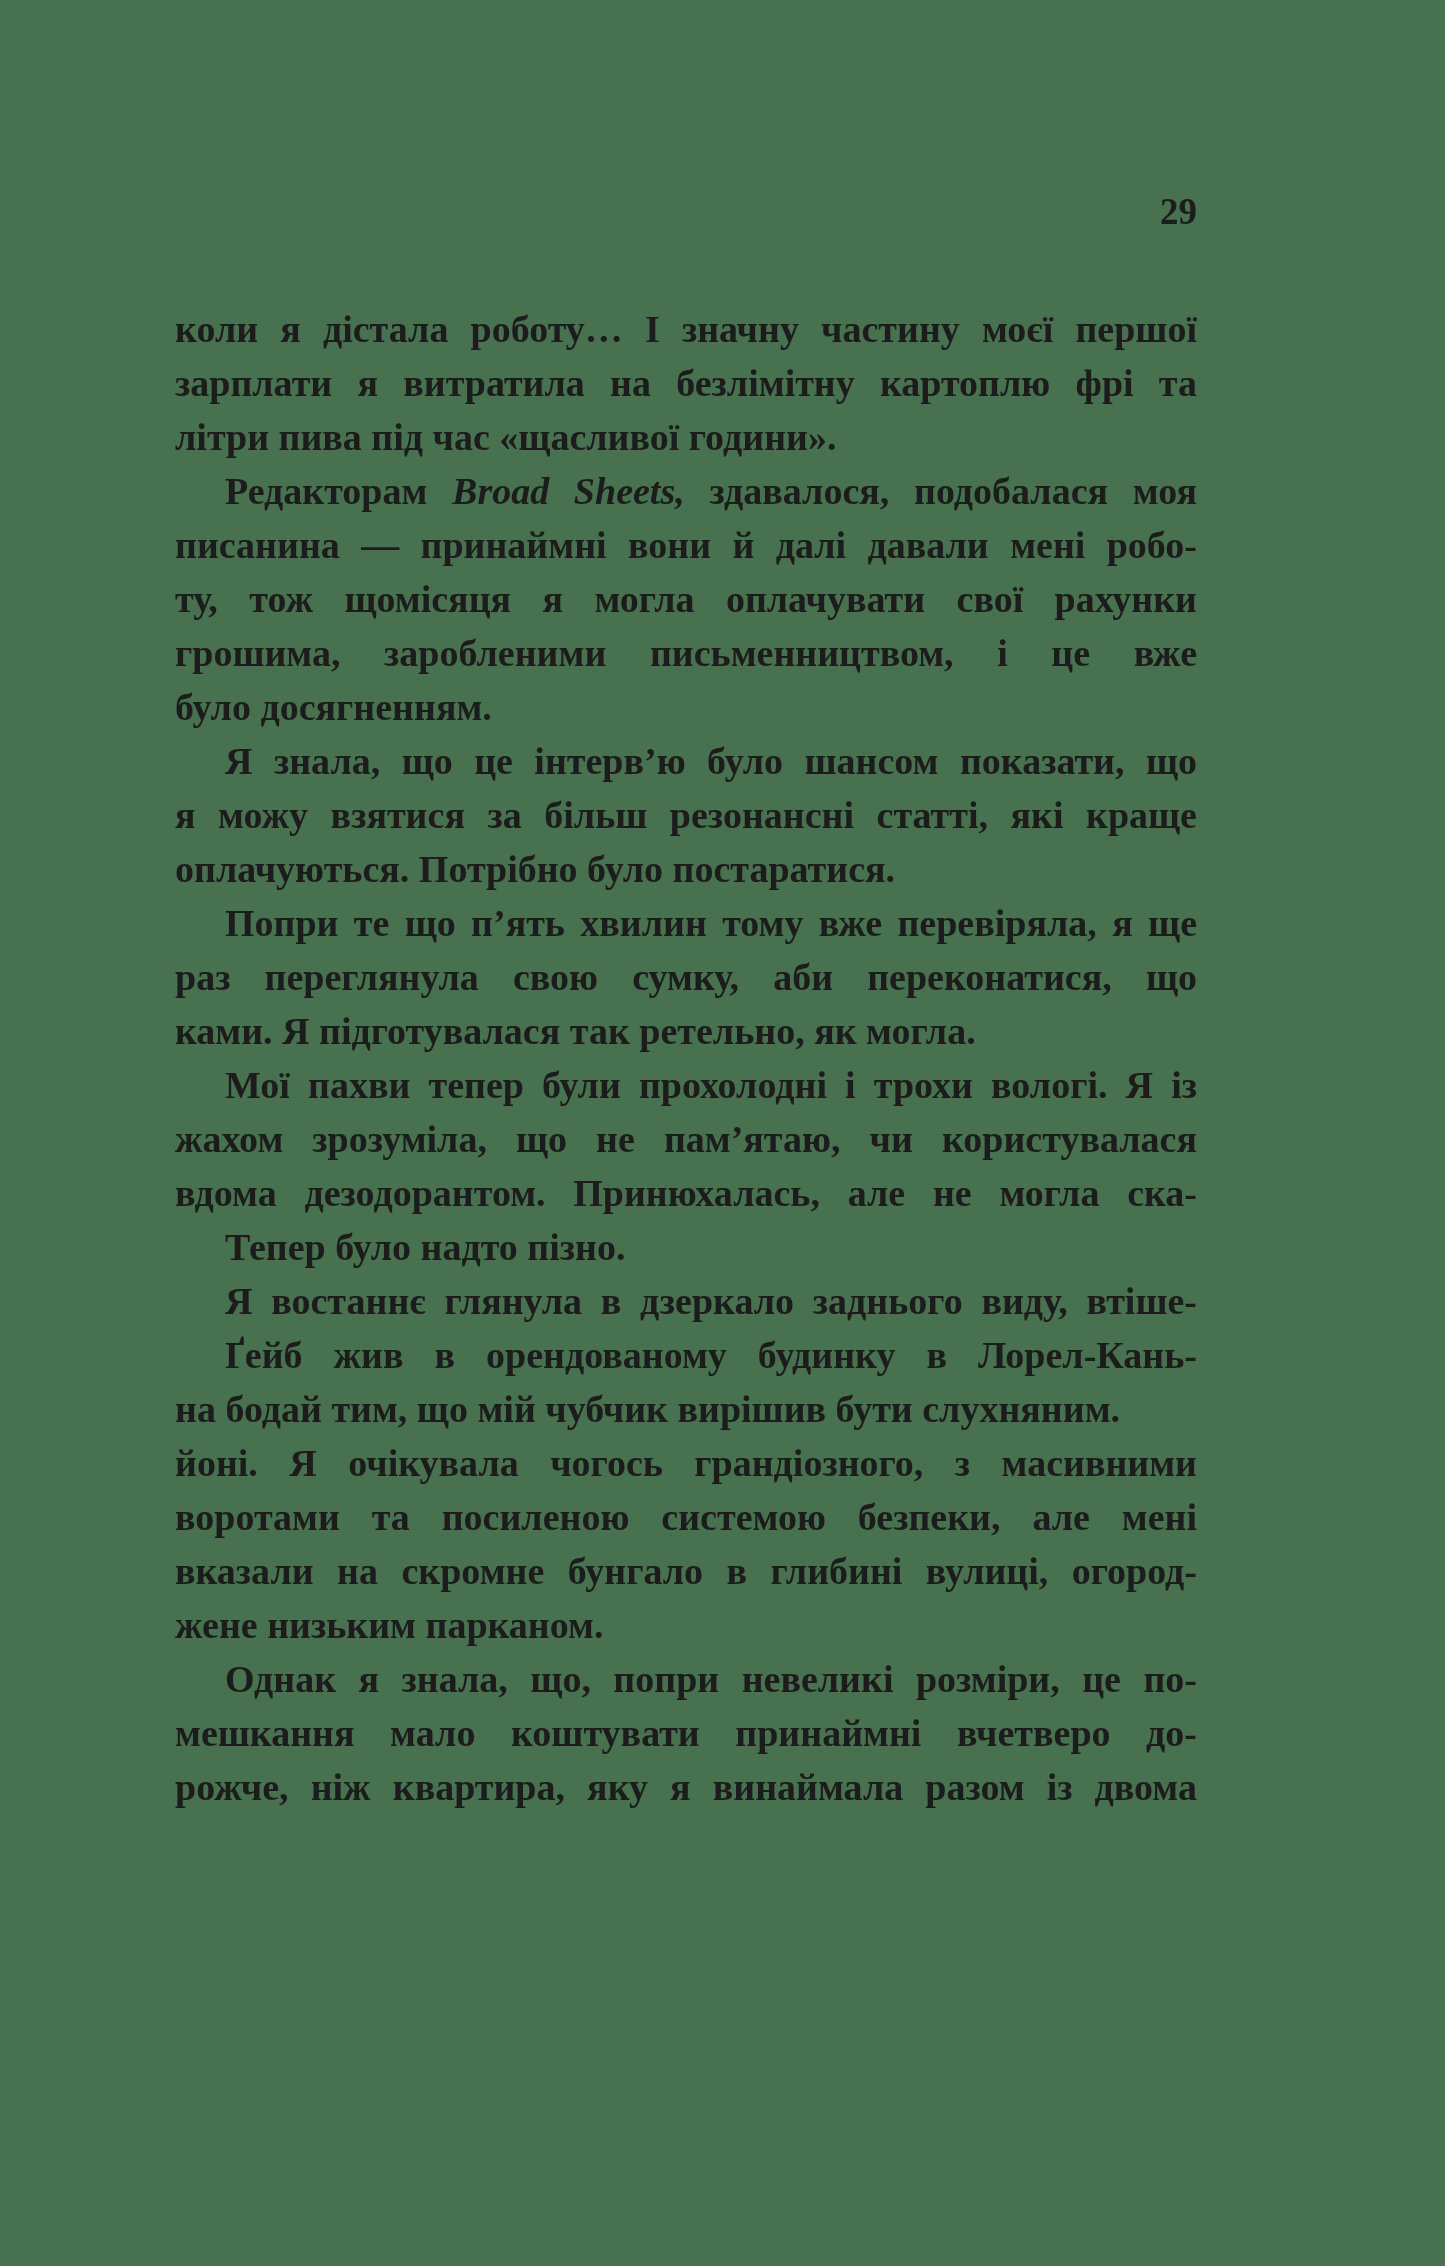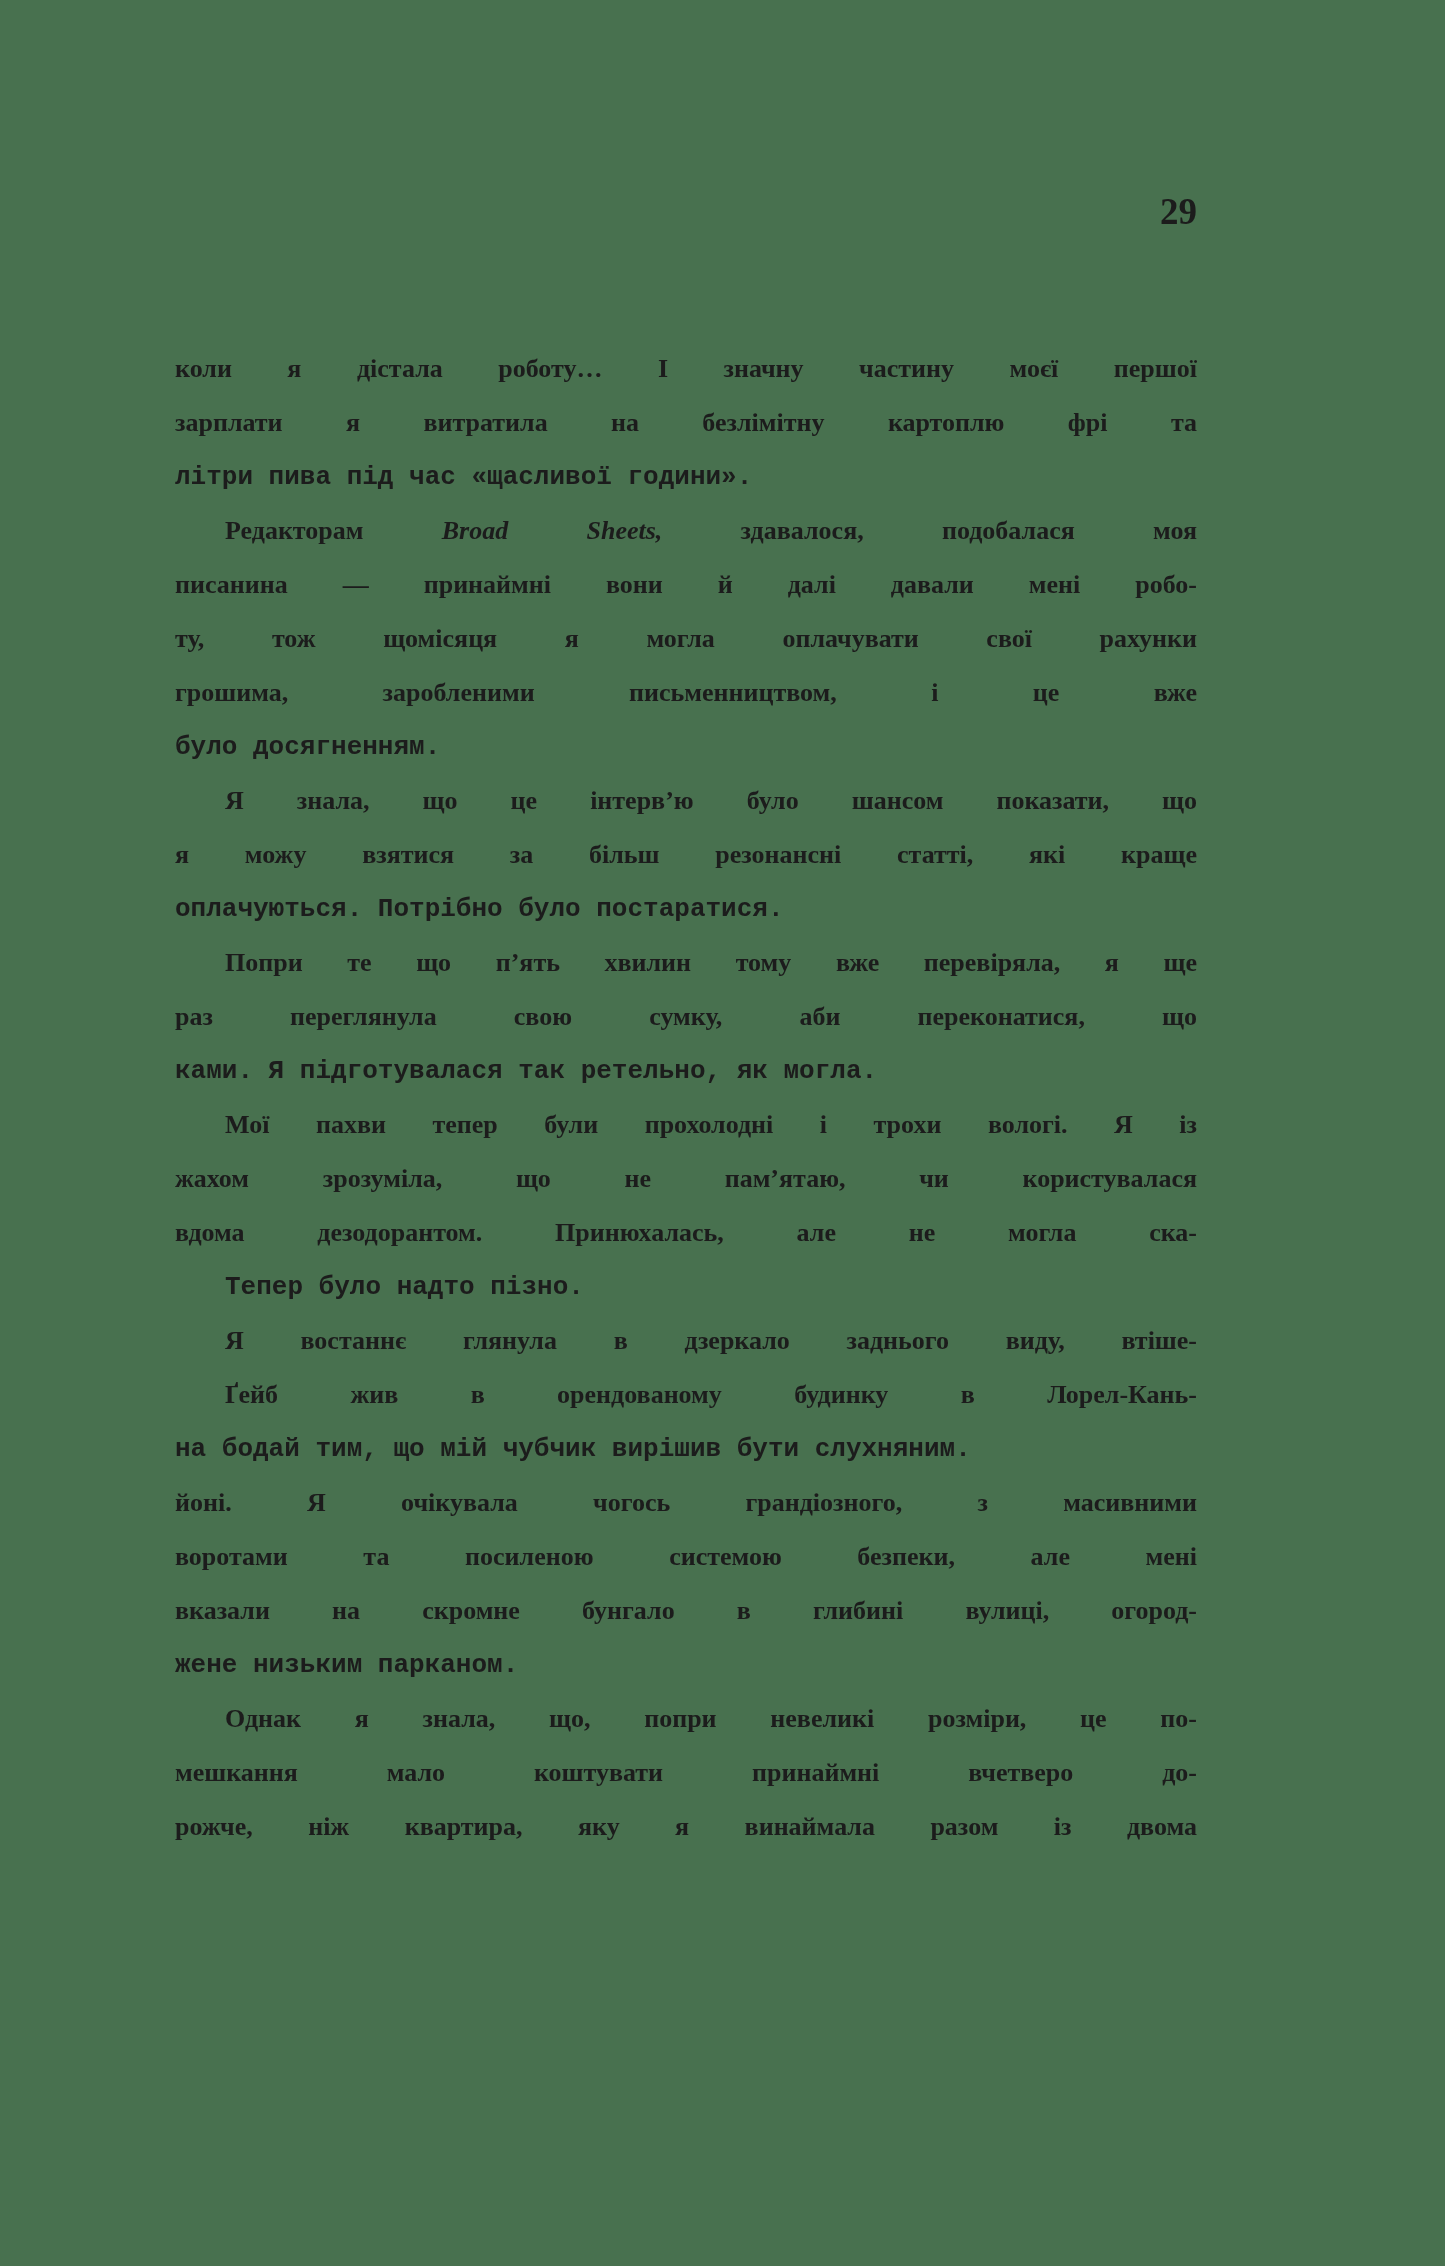--- a/index.html
+++ b/index.html
@@ -18,33 +18,31 @@
     top: 190px;
     font-size: 37px;
     line-height: 44px;
     text-align: right;
   }
   .textblock {
     position: absolute;
     left: 175px;
     top: 302px;
     width: 1022px;
-    font-size: 26px;
+    font-size: 38px;
     line-height: 54px;
-    margin-top: 40px;
   }
   .line {
     height: 54px;
     overflow: hidden;
     text-align: justify;
     text-align-last: justify;
   }
   .line.para-end {
     text-align-last: left;
-    font-family: Liberation Mono, monospace;
   }
   .line.indent {
     text-indent: 50px;
   }
   .line em {
     font-style: italic;
     font-weight: 700;
   }
 </style>
 </head>

